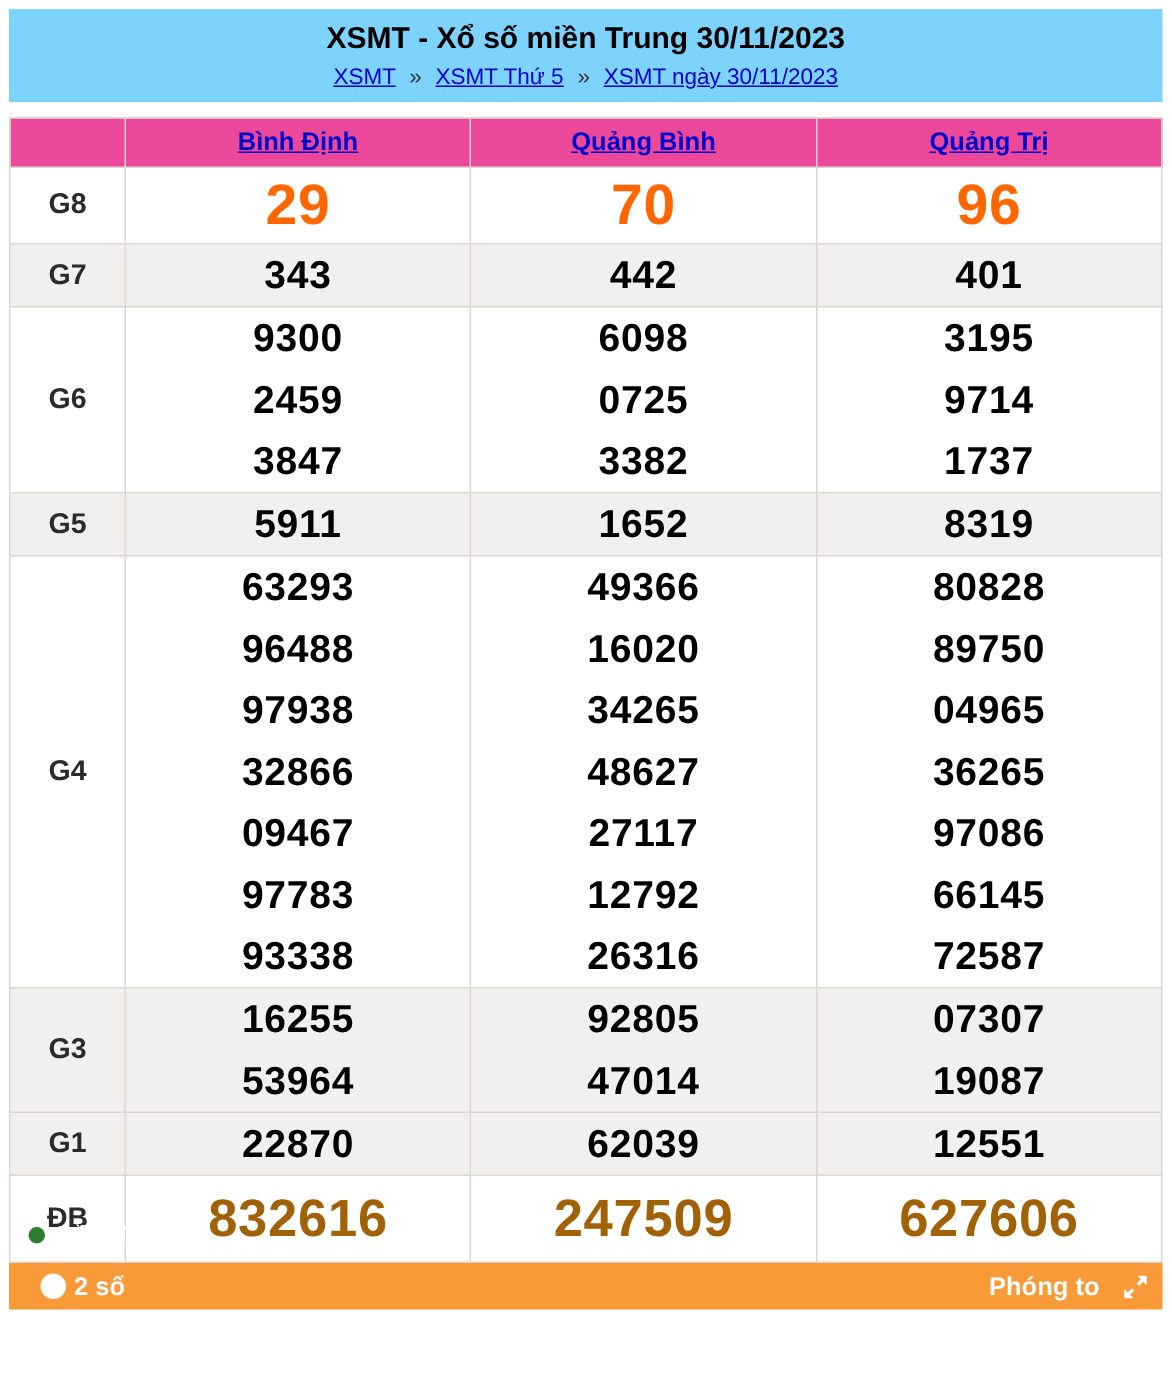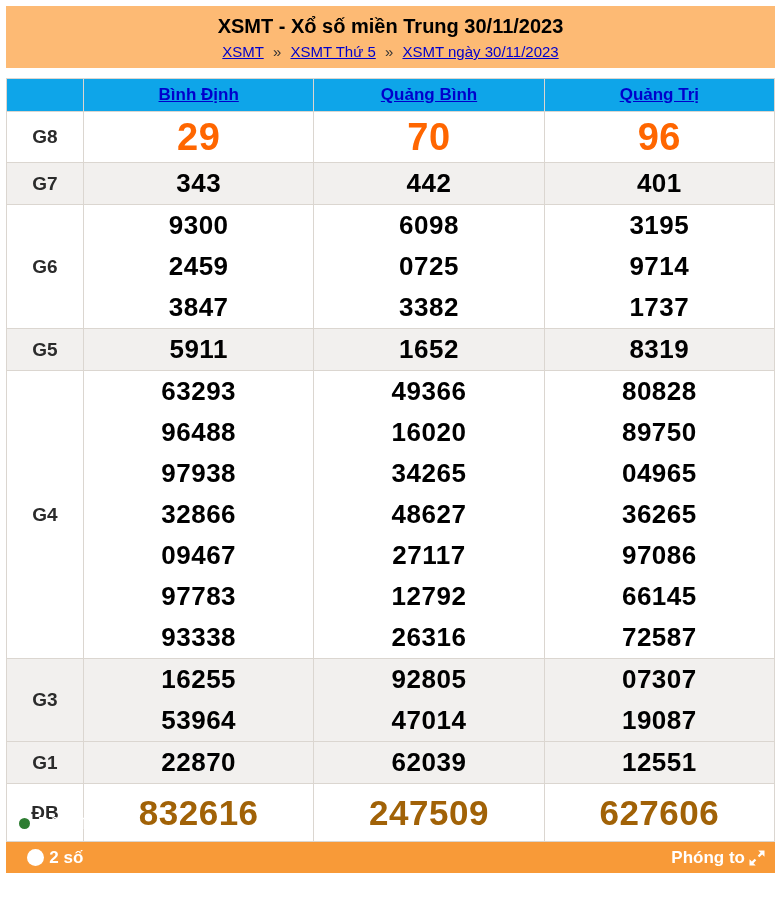--- a/index.html
+++ b/index.html
@@ -6,21 +6,21 @@
   html, body { margin: 0; padding: 0; background: #ffffff; }
   body {
     width: 781px; height: 917px;
     padding: 6px;
     font-family: "Liberation Sans", sans-serif;
     color: #000;
   }
 
   
   .top-banner {
-    background: #fdba74;
+    background: #7dd3fc;
     text-align: center;
     padding: 9px 4px 8px 4px;
   }
   .page-title {
     font-size: 20px;
     font-weight: bold;
     color: #000;
     margin: 0 0 5px 0;
   }
   .breadcrumb {
@@ -43,21 +43,21 @@
   }
   table.results td, table.results th {
     border: 1px solid #DBD6D0;
     text-align: center;
     vertical-align: middle;
     padding: 0;
   }
   col.c-label { width: 77px; }
 
   tr.head-row td {
-    background: #0ea5e9;
+    background: #ec4899;
     height: 33px;
   }
   tr.head-row a {
     color: #0000CC;
     font-weight: bold;
     font-size: 17px;
     text-decoration: underline;
     cursor: pointer;
   }
   td.prize {
@@ -111,21 +111,21 @@
     justify-content: center;
     flex: 0 0 auto;
   }
   .radio.selected::after {
     content: "";
     width: 11px; height: 11px;
     border-radius: 50%;
     background: #2E7D32;
   }
   .zoom-ctl {
-    display: flex; align-items: center; gap: 2px;
+    display: flex; align-items: center; gap: 14px;
     color: #fff; font-weight: bold; font-size: 17px;
     cursor: pointer;
   }
   .expand-icon { display: inline-block; width: 20px; height: 20px; }
 </style>
 </head>
 <body>
 
 <div class="top-banner">
   <div class="page-title">XSMT - Xổ số miền Trung 30/11/2023</div>

